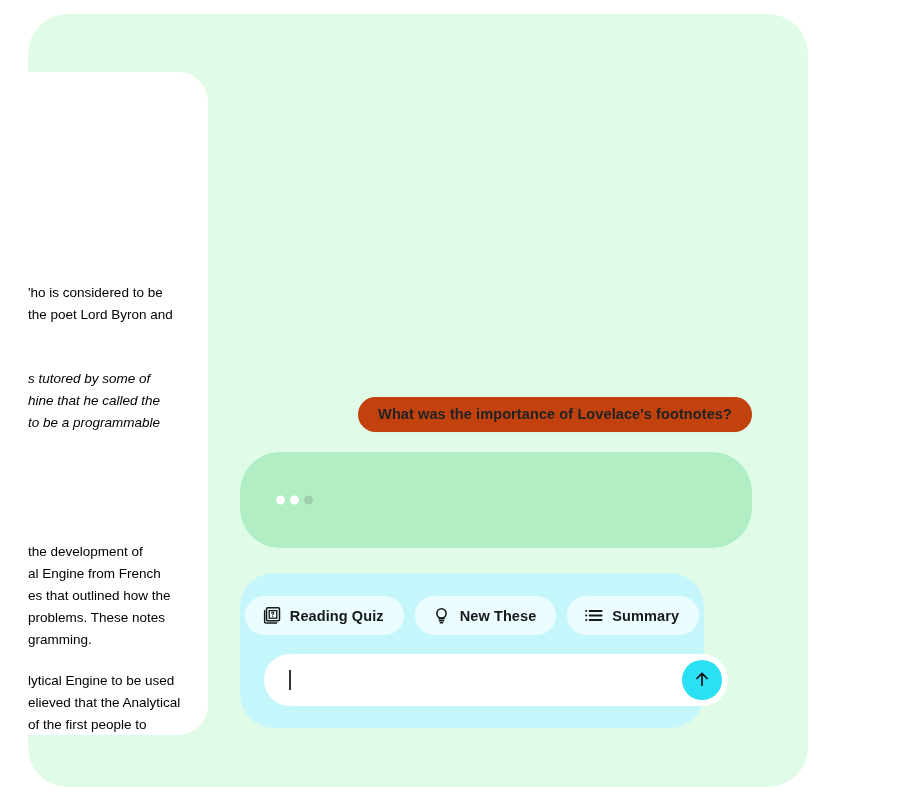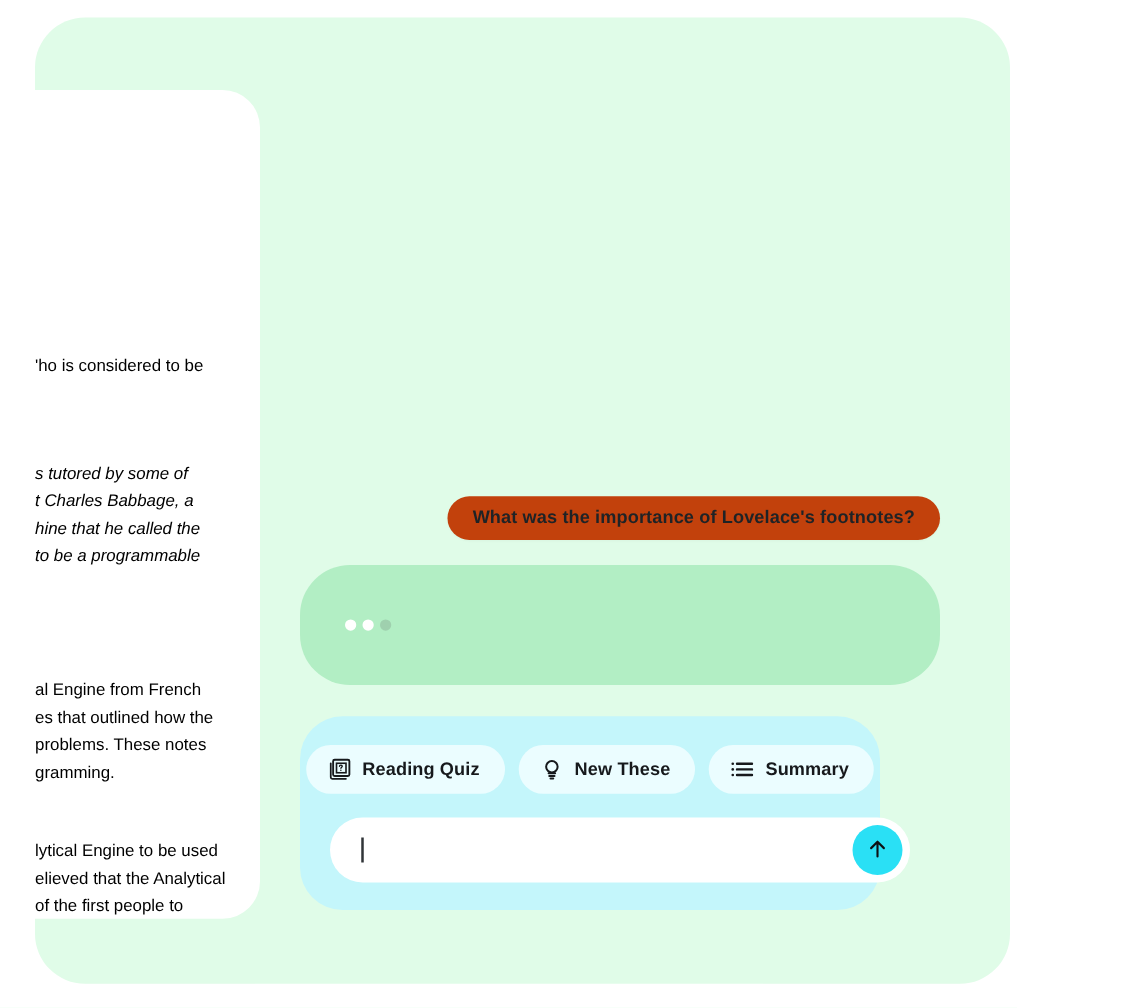--- a/index.html
+++ b/index.html
@@ -206,30 +206,31 @@
 </style>
 </head>
 <body>
 
 <div id="app-backdrop"></div>
 
 <div id="document-panel">
 
   <div class="doc-paragraph" id="doc-para-1">
     <span class="doc-line">'ho is considered to be</span>
+    <span class="doc-line">the poet Lord Byron and</span>
   </div>
 
   <div class="doc-paragraph" id="doc-para-2">
     <span class="doc-line">s tutored by some of</span>
-    <span class="doc-line">t Charles Babbage, a</span>
     <span class="doc-line">hine that he called the</span>
     <span class="doc-line">to be a programmable</span>
   </div>
 
   <div class="doc-paragraph" id="doc-para-3">
+    <span class="doc-line">the development of</span>
     <span class="doc-line">al Engine from French</span>
     <span class="doc-line">es that outlined how the</span>
     <span class="doc-line">problems. These notes</span>
     <span class="doc-line">gramming.</span>
   </div>
 
   <div class="doc-paragraph" id="doc-para-4">
     <span class="doc-line">lytical Engine to be used</span>
     <span class="doc-line">elieved that the Analytical</span>
     <span class="doc-line">of the first people to</span>

